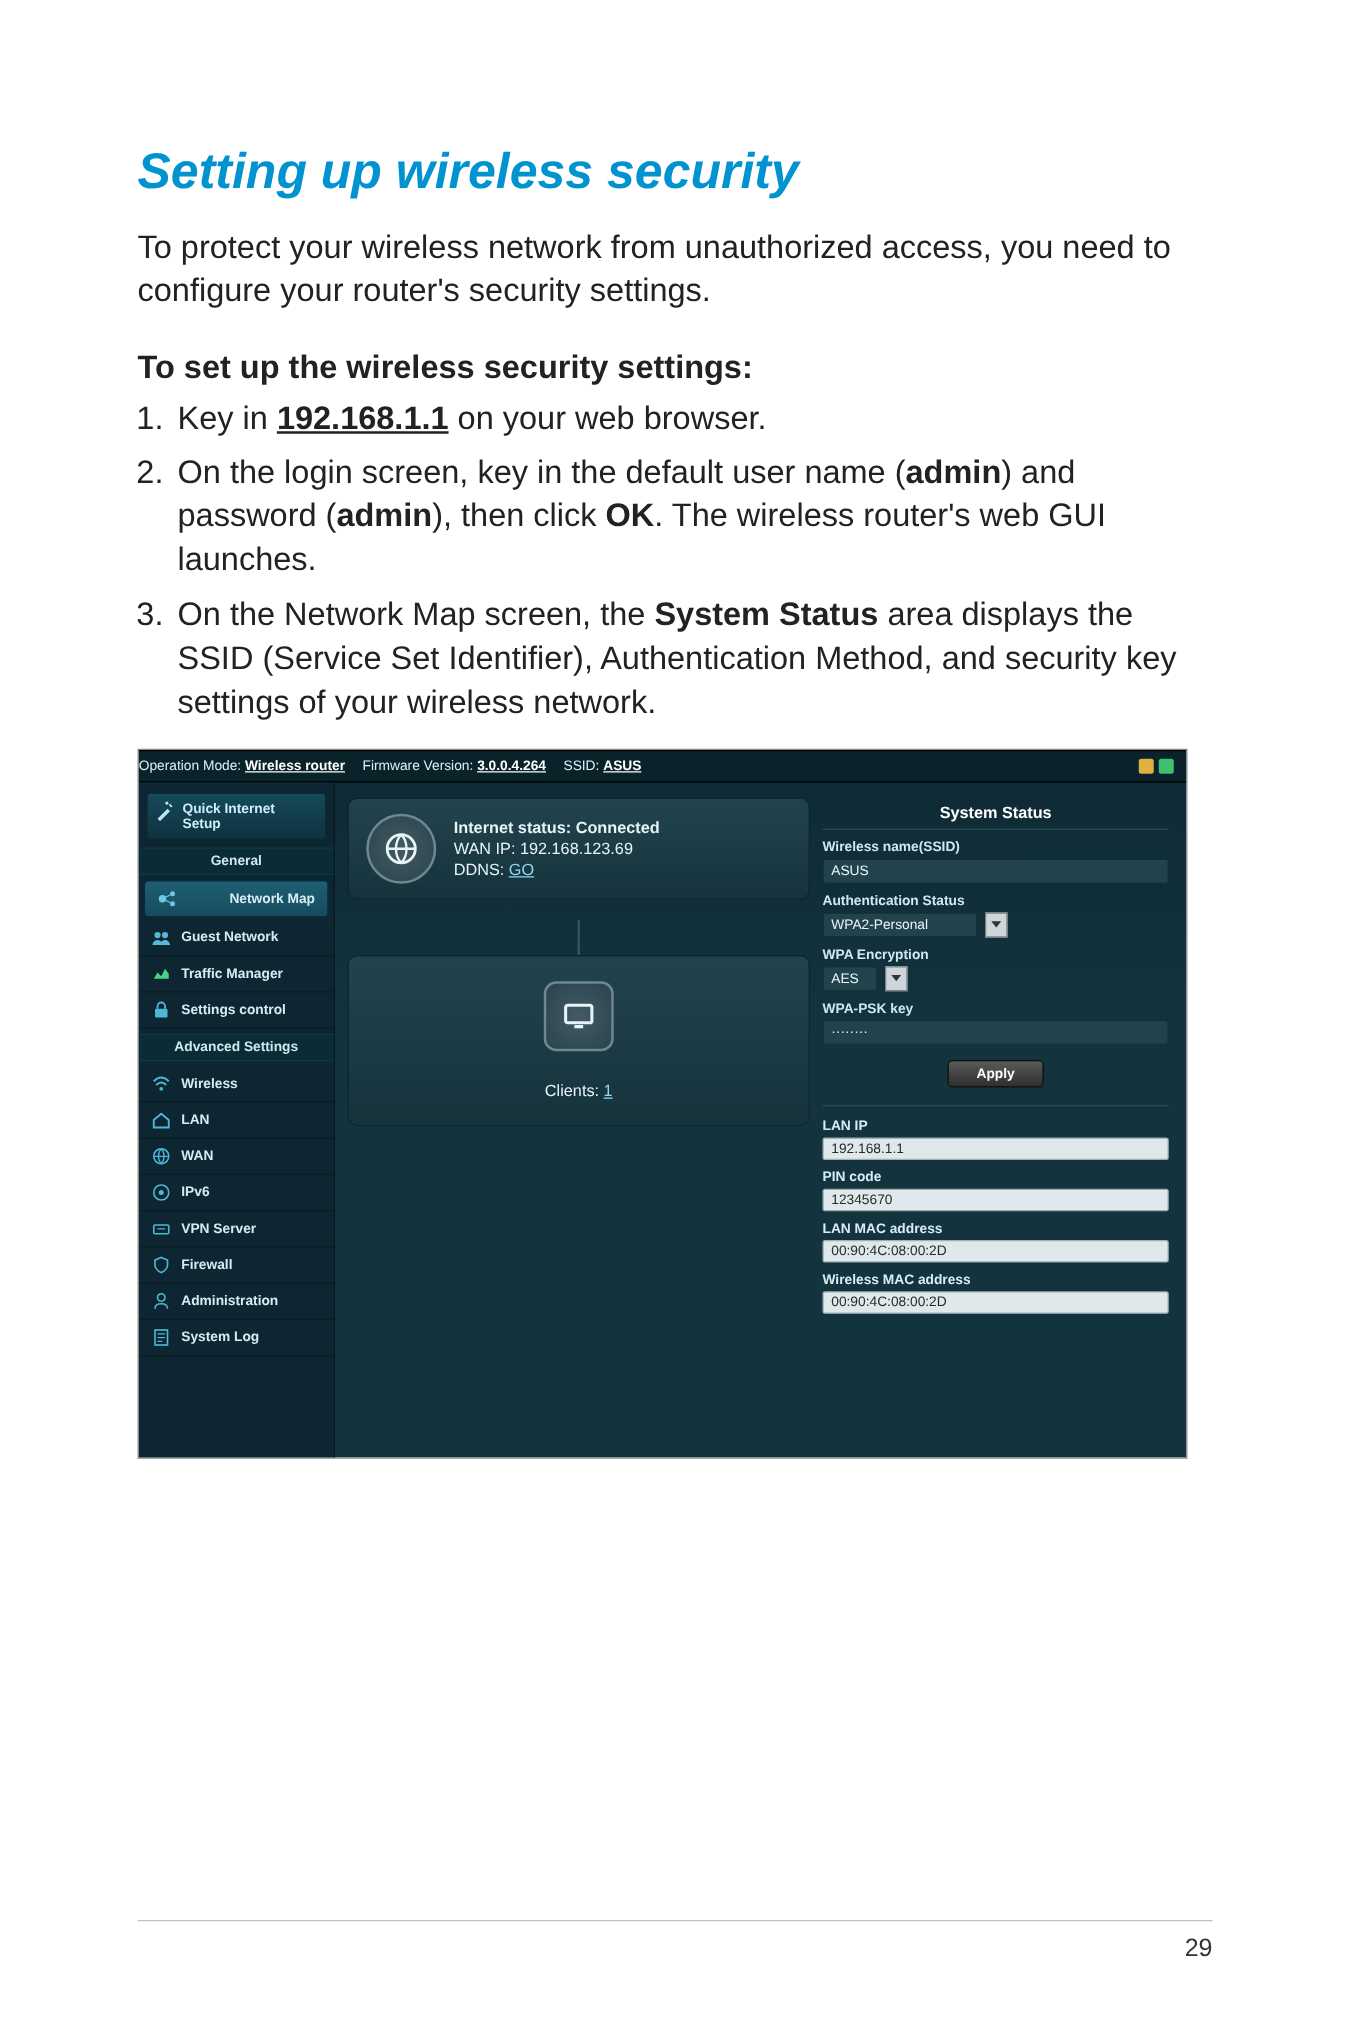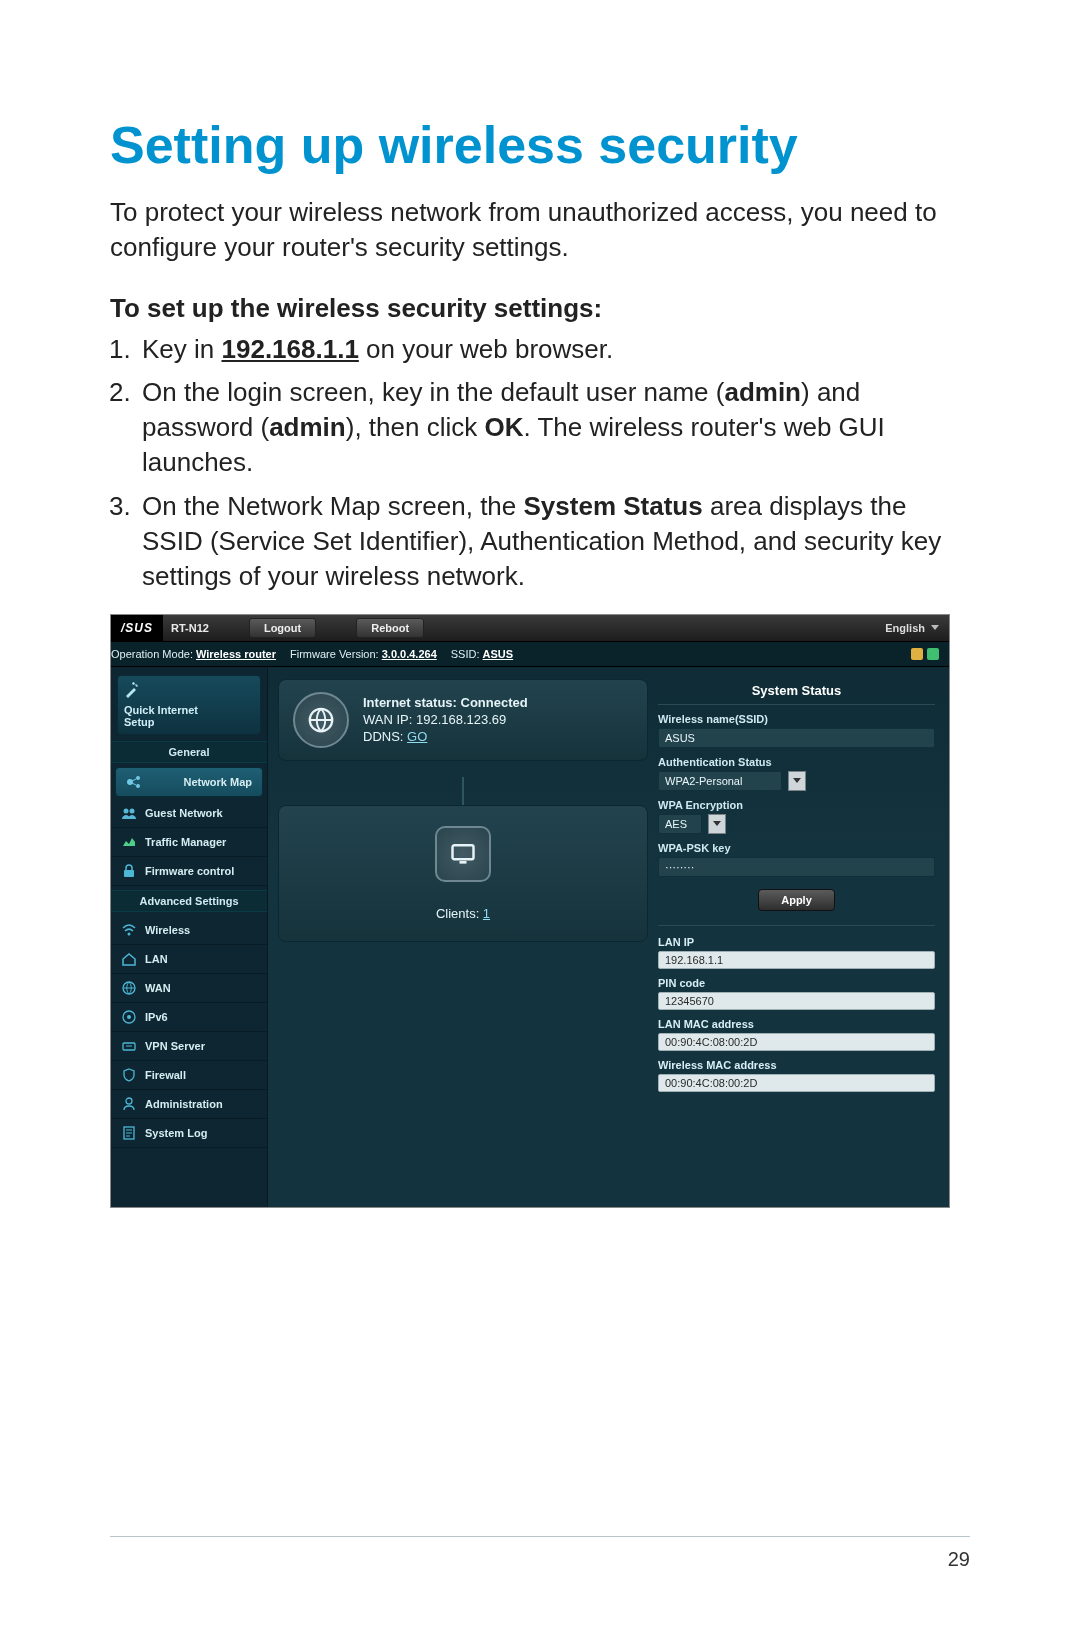--- a/index.html
+++ b/index.html
@@ -11,23 +11,24 @@
   }
   .page {
     width: 1080px;
     height: 1627px;
     box-sizing: border-box;
     padding: 115px 110px 60px 110px;
     position: relative;
   }
   .page-title {
     color: #0093d0;
-    font-size: 52px;
+    font-size: 40px;
     font-weight: 700;
     margin: 0 0 20px 0;
+    font-style: italic;
   }
   .intro {
     font-size: 26px;
     line-height: 1.35;
     margin: 0 0 28px 0;
   }
   .subhead {
     font-size: 26px;
     font-weight: 700;
     margin: 0 0 8px 0;
@@ -113,21 +114,21 @@
 
   
   .sidebar { width: 156px; background:#0d2631; border-right:1px solid #061a20; padding-top:4px;}
   .quick {
     background: linear-gradient(#164a5b,#0e3240);
     border:1px solid #0a2b36;
     border-radius:4px;
     margin:4px 6px 6px 6px;
     padding:6px 6px;
     display:flex; gap:6px; align-items:flex-start;
-    color:#cfeef6; font-weight:700; font-size:11px;flex-direction:column;
+    color:#cfeef6; font-weight:700; font-size:11px;
   }
   .quick svg{flex:0 0 16px;}
   .sect-label{
     text-align:center; color:#cfe9f0; font-size:11px; font-weight:700;
     border-top:1px solid #0a3a46; border-bottom:1px solid #0a3a46;
     padding:4px 0; margin:4px 0;
     background:#0b2b35;
   }
   .navitem{
     display:flex; align-items:center; gap:8px;
@@ -218,30 +219,20 @@
     <li>
       <span>On the login screen, key in the default user name (</span><span class="b">admin</span><span>) and password (</span><span class="b">admin</span><span>), then click </span><span class="b">OK</span><span>. The wireless router's web GUI launches.</span>
     </li>
     <li>
       <span>On the Network Map screen, the </span><span class="b">System Status</span><span> area displays the SSID (Service Set Identifier), Authentication Method, and security key settings of your wireless network.</span>
     </li>
   </ol>
 
   <div class="shot">
 
-    <div class="topbar">
-      <div class="brand">/SUS</div>
-      <div class="model">RT-N12</div>
-      <div class="tbtn">Logout</div>
-      <div class="tbtn">Reboot</div>
-      <div class="lang">
-        <span>English</span>
-        <span class="tri-down"></span>
-      </div>
-    </div>
 
     <div class="statusline">
       <span><span>Operation Mode:</span> <b class="uu">Wireless router</b></span>
       <span><span>Firmware Version:</span> <b class="uu">3.0.0.4.264</b></span>
       <span><span>SSID:</span> <b class="uu">ASUS</b></span>
       <span class="mini-icons">
           <span class="mi a"></span>
           <span class="mi b"></span>
         </span>
     </div>
@@ -289,21 +280,21 @@
             </span>
           <span>Traffic Manager</span>
         </div>
         <div class="navitem">
           <span class="ico">
               <svg viewBox="0 0 16 16">
                 <rect x="3" y="7" width="10" height="7" rx="1" fill="#4db7d6"></rect>
                 <path d="M5 7V5a3 3 0 016 0v2" stroke="#4db7d6" stroke-width="1.5" fill="none"></path>
               </svg>
             </span>
-          <span>Firmware control</span>
+          <span>Settings control</span>
         </div>
 
         <div class="sect-label">Advanced Settings</div>
 
         <div class="navitem">
           <span class="ico">
               <svg viewBox="0 0 16 16">
                 <path d="M2 6c4-4 8-4 12 0M4 9c2.5-2.5 5.5-2.5 8 0" stroke="#4db7d6" stroke-width="1.5" fill="none"></path>
                 <circle cx="8" cy="12" r="1.5" fill="#4db7d6"></circle>
               </svg>

